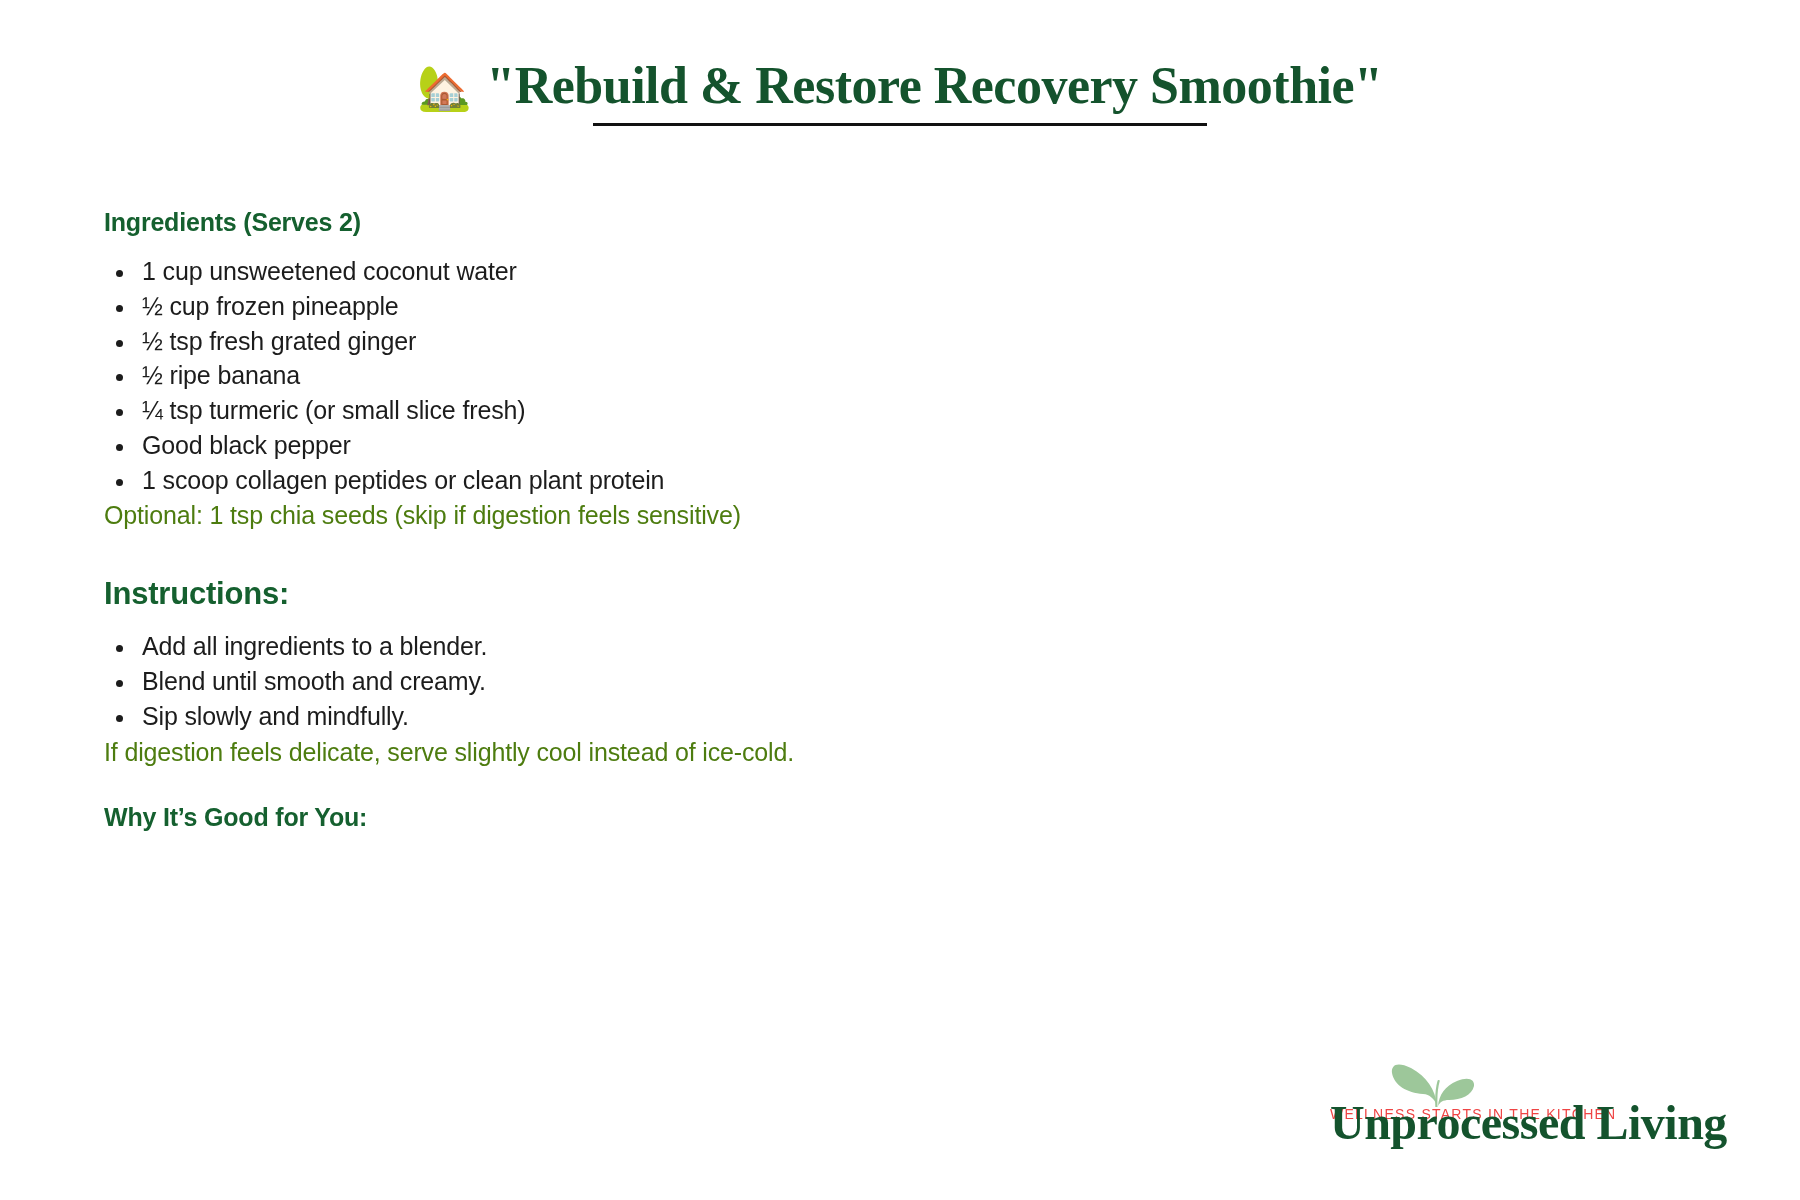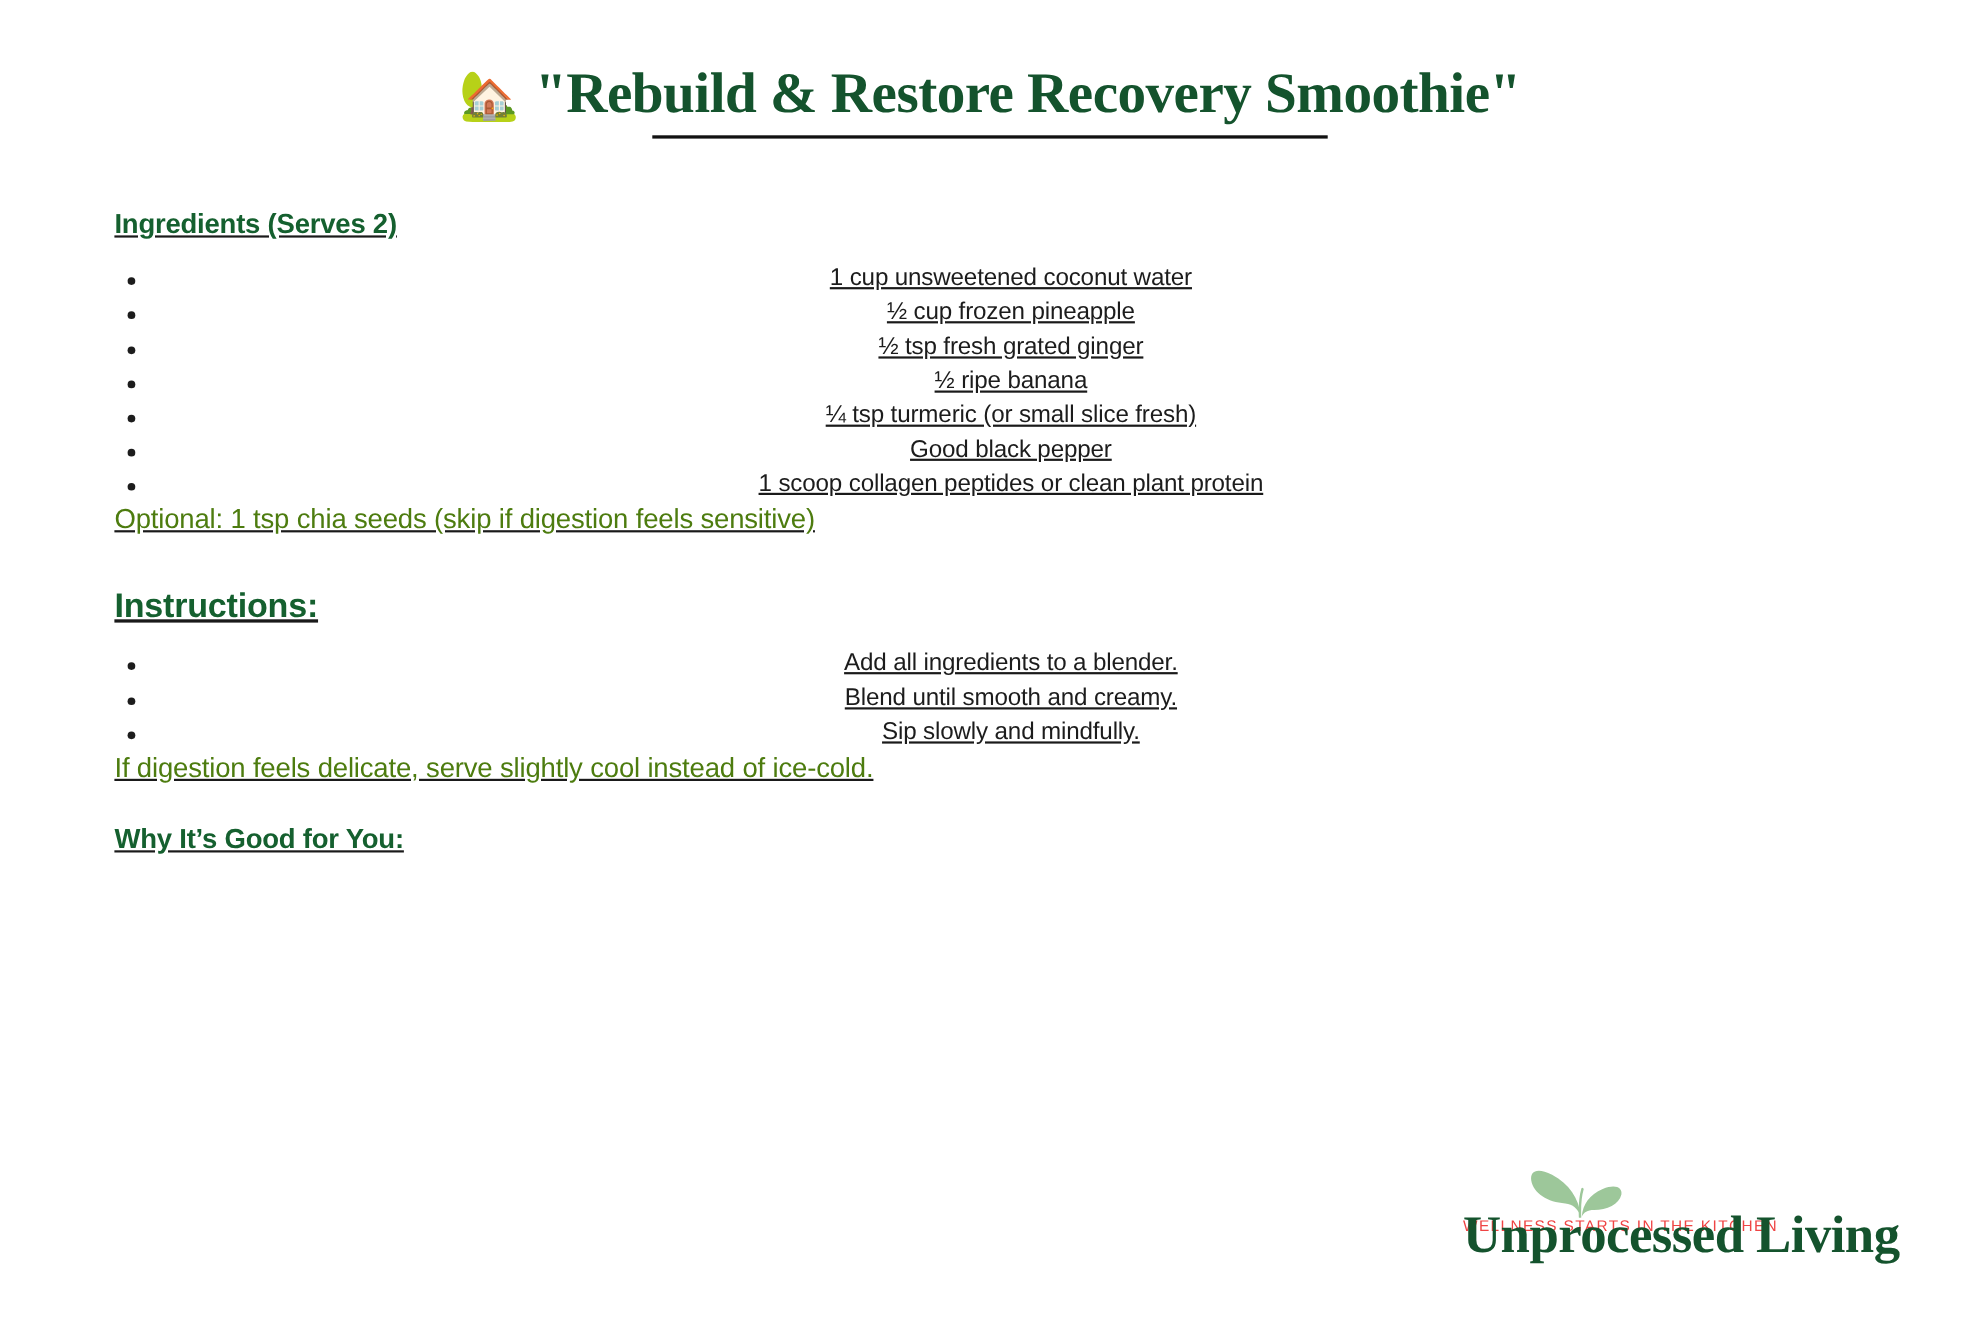--- a/index.html
+++ b/index.html
@@ -59,23 +59,22 @@
     font-family: "Liberation Serif", "DejaVu Serif", serif;
     font-weight: bold;
     font-size: 22px;
     color: #14532d;
     margin-top: 15px;
     letter-spacing: -0.2px;
   }
 
   
   .content {
-    margin-top: 64px;
+    margin-top: 82px;
     padding: 0 104px 0 104px;
-    text-decoration: underline;
   }
 
   .section { margin: 0; }
 
   h2.sec-head {
     margin: 0;
     font-size: 25px;
     font-weight: bold;
     color: #15602f;
     letter-spacing: -0.2px;
@@ -85,26 +84,25 @@
   }
 
   ul.items {
     list-style: none;
     margin: 20px 0 0 0;
     padding: 0;
   }
   ul.items li {
     position: relative;
     padding-left: 38px;
-    font-size: 22px;
+    font-size: 25px;
     line-height: 1.19;
     color: #1c1c1c;
     margin-bottom: 5px;
     letter-spacing: -0.15px;
-    text-align: center;
   }
   ul.items li::before {
     content: "";
     position: absolute;
     left: 12px;
     top: 13px;
     width: 7px;
     height: 7px;
     background: #1c1c1c;
     border-radius: 50%;

